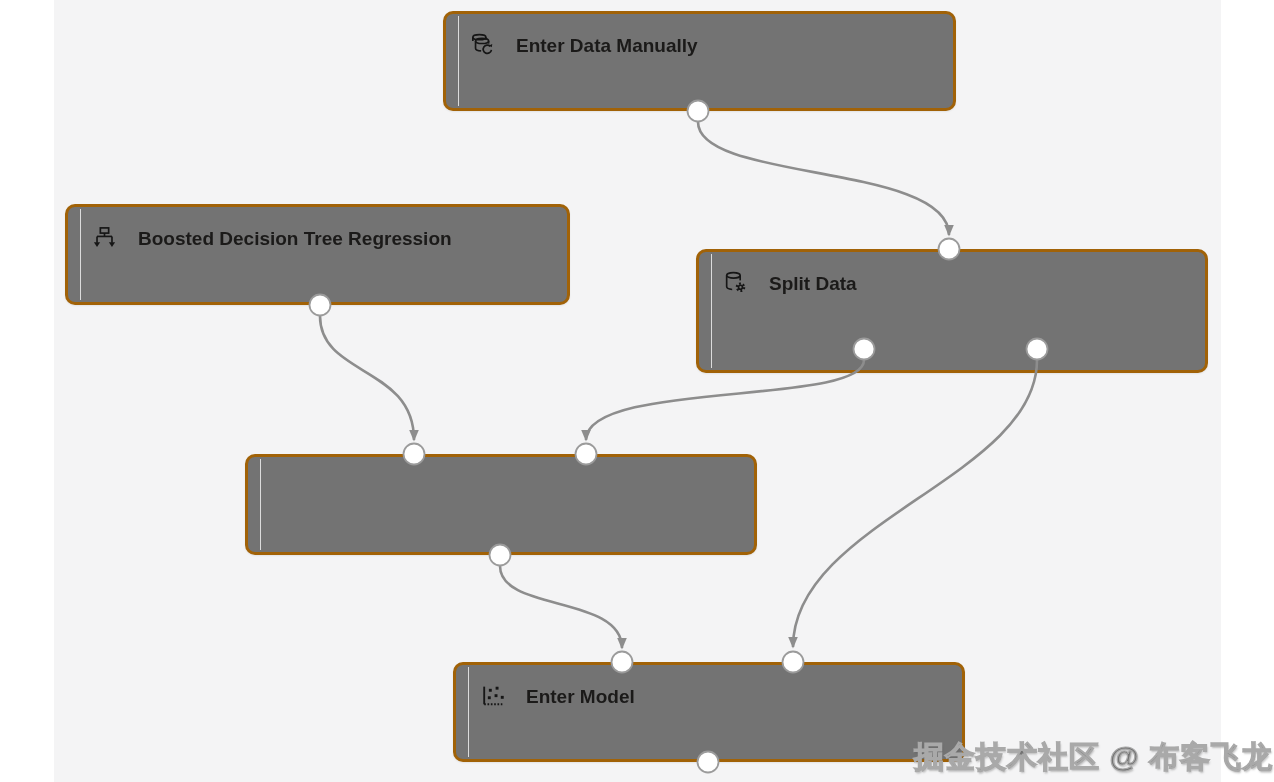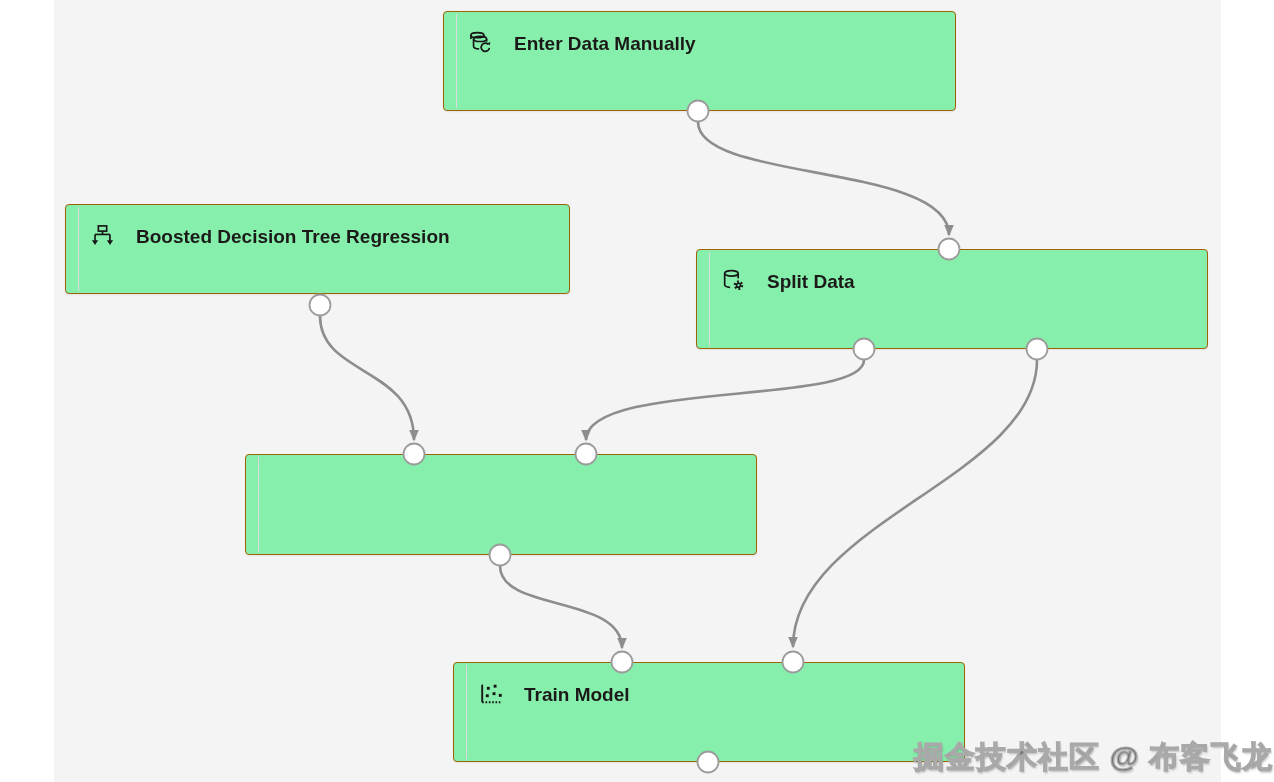--- a/index.html
+++ b/index.html
@@ -7,23 +7,23 @@
     width:1274px;height:782px;position:relative;overflow:hidden;
     background:#ffffff;
     font-family:"Liberation Sans","DejaVu Sans",sans-serif;
   }
   .canvas{
     position:absolute;top:0;bottom:0;left:54px;width:1167px;
     background:#f4f4f5;
   }
   .node{
     position:absolute;
-    background:#86efac;
-    border:1px solid #a16207;
-    border-radius:4px;
+    background:#737373;
+    border:3px solid #a16207;
+    border-radius:10px;
     box-shadow:0 1px 2px rgba(0,0,0,0.07);
     box-sizing:border-box;
     z-index:2;
   }
   .node .accent{
     position:absolute;left:12px;top:2px;bottom:2px;width:1px;
     background:#dcdcdc;
   }
   .node .header{
     display:flex;align-items:center;gap:20px;
@@ -67,37 +67,37 @@
       <ellipse cx="12.6" cy="8.6" rx="6.3" ry="2.5"></ellipse>
       <path d="M6.3 8.6 V15.6 c0 1.35 2.4 2.45 5.4 2.55"></path>
       <path d="M18.9 8.6 V11.2"></path>
       <path d="M21.6 17.2 a4 4 0 1 1 -1.1 -3.4"></path>
       <path class="fill" d="M22.4 11.6 l-0.5 3.1 -2.6 -1.8 z"></path>
     </svg>
     <span class="label">Enter Data Manually</span>
   </div>
 </div>
 
-<div class="node" style="left:65px;top:204px;width:505px;height:90px">
+<div class="node" style="left:65px;top:204px;width:505px;height:101px">
   <div class="accent"></div>
   <div class="header">
     <svg class="icon" viewBox="0 0 26 26">
       <rect x="9" y="2.8" width="8" height="5"></rect>
       <path d="M13 7.8 V11"></path>
       <path d="M5.8 11 H20.2"></path>
       <path d="M5.8 11 V17"></path>
       <path d="M20.2 11 V17"></path>
       <path class="fill" d="M5.8 21.2 l-3 -4.6 h6 z"></path>
       <path class="fill" d="M20.2 21.2 l-3 -4.6 h6 z"></path>
     </svg>
     <span class="label">Boosted Decision Tree Regression</span>
   </div>
 </div>
 
-<div class="node" style="left:696px;top:249px;width:512px;height:100px">
+<div class="node" style="left:696px;top:249px;width:512px;height:124px">
   <div class="accent"></div>
   <div class="header">
     <svg class="icon" viewBox="0 0 26 26">
       <ellipse cx="11" cy="5.2" rx="6.5" ry="2.6"></ellipse>
       <path d="M4.5 5.2 V16 c0 1.45 2.3 2.6 5.3 2.75"></path>
       <path d="M17.5 5.2 V10"></path>
       <circle cx="17.8" cy="16.6" r="1.9"></circle>
       <circle cx="17.8" cy="16.6" r="3.5" style="stroke-width:2.2;stroke-dasharray:1.8 1.87"></circle>
     </svg>
     <span class="label">Split Data</span>
@@ -113,21 +113,21 @@
   <div class="header">
     <svg class="icon" viewBox="0 0 26 26">
       <path d="M5 3.5 V20.5" style="stroke-width:1.8"></path>
       <path d="M5 20.5 H22.5" style="stroke-width:1.8;stroke-dasharray:1.6 1.6"></path>
       <rect class="fill" x="9.5" y="5.6" width="2.8" height="2.8"></rect>
       <rect class="fill" x="16" y="3.6" width="2.8" height="2.8"></rect>
       <rect class="fill" x="8.5" y="12.8" width="2.8" height="2.8"></rect>
       <rect class="fill" x="15" y="10.8" width="2.8" height="2.8"></rect>
       <rect class="fill" x="21" y="12.4" width="2.8" height="2.8"></rect>
     </svg>
-    <span class="label">Train Model</span>
+    <span class="label">Enter Model</span>
   </div>
 </div>
 
 <svg class="overlay" width="1274" height="782" viewBox="0 0 1274 782">
   <defs>
     <marker id="arrow" markerUnits="userSpaceOnUse" markerWidth="14" markerHeight="12" refX="10.5" refY="5" orient="auto">
       <path d="M0 0 L12 5 L0 10 Z" fill="#8d8d8d"></path>
     </marker>
   </defs>
 

